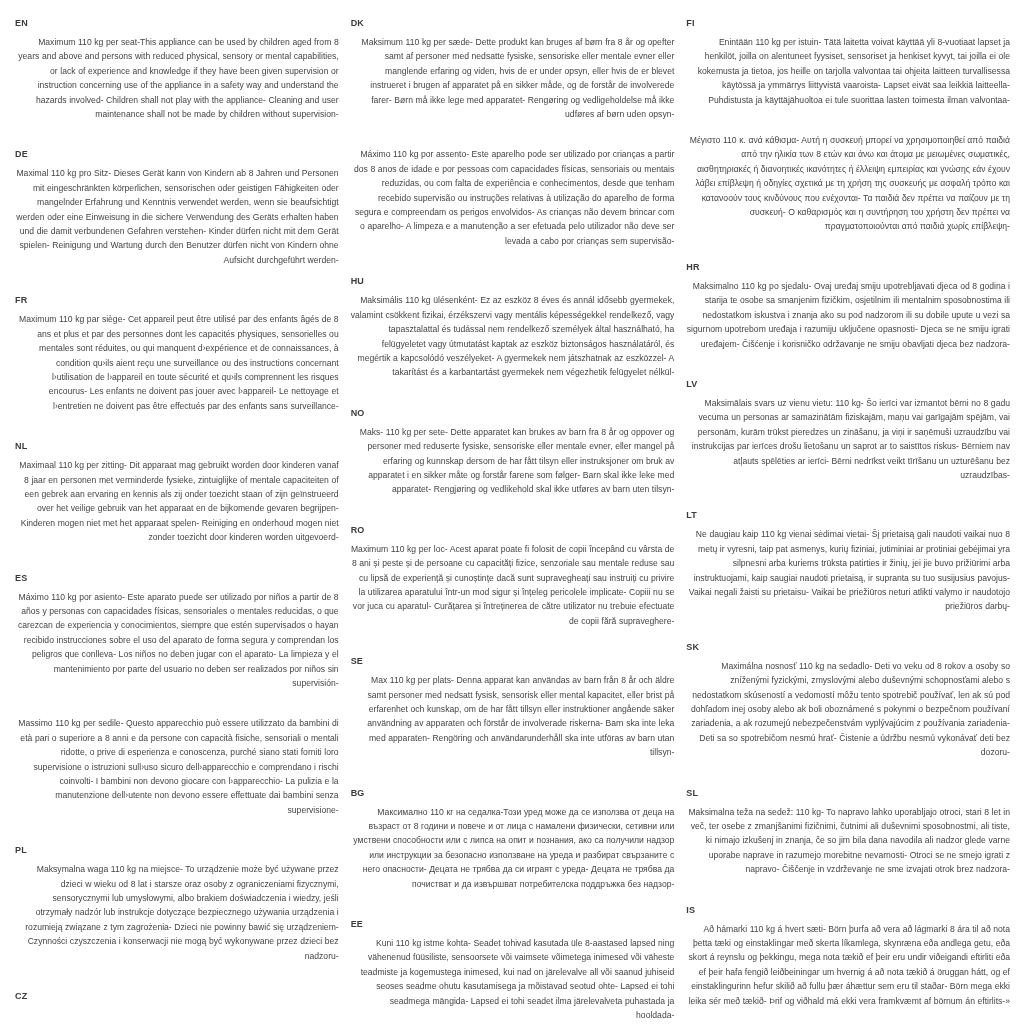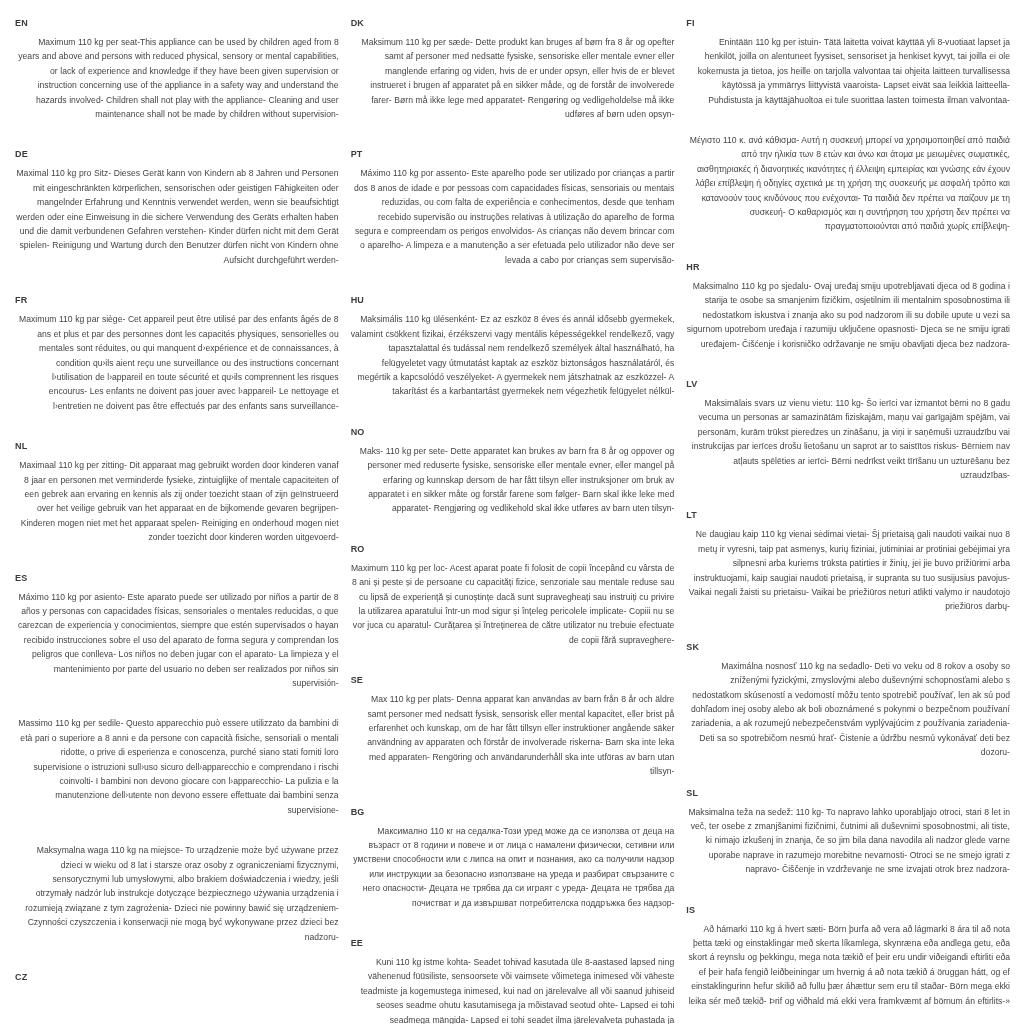--- a/index.html
+++ b/index.html
@@ -60,33 +60,33 @@
         <p class="lang-text">Maximaal 110 kg per zitting- Dit apparaat mag gebruikt worden door kinderen vanaf 8 jaar en personen met verminderde fysieke, zintuiglijke of mentale capaciteiten of een gebrek aan ervaring en kennis als zij onder toezicht staan of zijn geïnstrueerd over het veilige gebruik van het apparaat en de bijkomende gevaren begrijpen- Kinderen mogen niet met het apparaat spelen- Reiniging en onderhoud mogen niet zonder toezicht door kinderen worden uitgevoerd-</p>
       </div>
       <div class="lang-block">
         <div class="lang-code">ES</div>
         <p class="lang-text">Máximo 110 kg por asiento- Este aparato puede ser utilizado por niños a partir de 8 años y personas con capacidades físicas, sensoriales o mentales reducidas, o que carezcan de experiencia y conocimientos, siempre que estén supervisados o hayan recibido instrucciones sobre el uso del aparato de forma segura y comprendan los peligros que conlleva- Los niños no deben jugar con el aparato- La limpieza y el mantenimiento por parte del usuario no deben ser realizados por niños sin supervisión-</p>
       </div>
       <div class="lang-block">
         <p class="lang-text">Massimo 110 kg per sedile- Questo apparecchio può essere utilizzato da bambini di età pari o superiore a 8 anni e da persone con capacità fisiche, sensoriali o mentali ridotte, o prive di esperienza e conoscenza, purché siano stati forniti loro supervisione o istruzioni sull›uso sicuro dell›apparecchio e comprendano i rischi coinvolti- I bambini non devono giocare con l›apparecchio- La pulizia e la manutenzione dell›utente non devono essere effettuate dai bambini senza supervisione-</p>
       </div>
       <div class="lang-block">
+        <div class="lang-code">PL</div>
         <p class="lang-text">Maksymalna waga 110 kg na miejsce- To urządzenie może być używane przez dzieci w wieku od 8 lat i starsze oraz osoby z ograniczeniami fizycznymi, sensorycznymi lub umysłowymi, albo brakiem doświadczenia i wiedzy, jeśli otrzymały nadzór lub instrukcje dotyczące bezpiecznego używania urządzenia i rozumieją związane z tym zagrożenia- Dzieci nie powinny bawić się urządzeniem- Czynności czyszczenia i konserwacji nie mogą być wykonywane przez dzieci bez nadzoru-</p>
       </div>
       <div class="lang-block">
         <div class="lang-code">CZ</div>
       </div>
     </section>
   <section class="col">
       <div class="lang-block">
         <div class="lang-code">DK</div>
         <p class="lang-text">Maksimum 110 kg per sæde- Dette produkt kan bruges af børn fra 8 år og opefter samt af personer med nedsatte fysiske, sensoriske eller mentale evner eller manglende erfaring og viden, hvis de er under opsyn, eller hvis de er blevet instrueret i brugen af apparatet på en sikker måde, og de forstår de involverede farer- Børn må ikke lege med apparatet- Rengøring og vedligeholdelse må ikke udføres af børn uden opsyn-</p>
       </div>
       <div class="lang-block">
-        <div class="lang-code">PT</div>
         <p class="lang-text">Máximo 110 kg por assento- Este aparelho pode ser utilizado por crianças a partir dos 8 anos de idade e por pessoas com capacidades físicas, sensoriais ou mentais reduzidas, ou com falta de experiência e conhecimentos, desde que tenham recebido supervisão ou instruções relativas à utilização do aparelho de forma segura e compreendam os perigos envolvidos- As crianças não devem brincar com o aparelho- A limpeza e a manutenção a ser efetuada pelo utilizador não deve ser levada a cabo por crianças sem supervisão-</p>
       </div>
       <div class="lang-block">
         <div class="lang-code">HU</div>
         <p class="lang-text">Maksimális 110 kg ülésenként- Ez az eszköz 8 éves és annál idősebb gyermekek, valamint csökkent fizikai, érzékszervi vagy mentális képességekkel rendelkező, vagy tapasztalattal és tudással nem rendelkező személyek által használható, ha felügyeletet vagy útmutatást kaptak az eszköz biztonságos használatáról, és megértik a kapcsolódó veszélyeket- A gyermekek nem játszhatnak az eszközzel- A takarítást és a karbantartást gyermekek nem végezhetik felügyelet nélkül-</p>
       </div>
       <div class="lang-block">
         <div class="lang-code">NO</div>
         <p class="lang-text">Maks- 110 kg per sete- Dette apparatet kan brukes av barn fra 8 år og oppover og personer med reduserte fysiske, sensoriske eller mentale evner, eller mangel på erfaring og kunnskap dersom de har fått tilsyn eller instruksjoner om bruk av apparatet i en sikker måte og forstår farene som følger- Barn skal ikke leke med apparatet- Rengjøring og vedlikehold skal ikke utføres av barn uten tilsyn-</p>
       </div>

